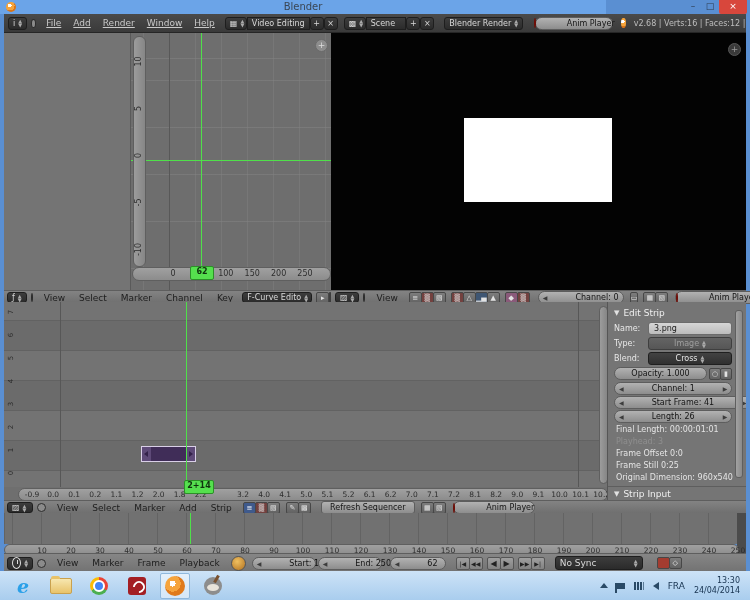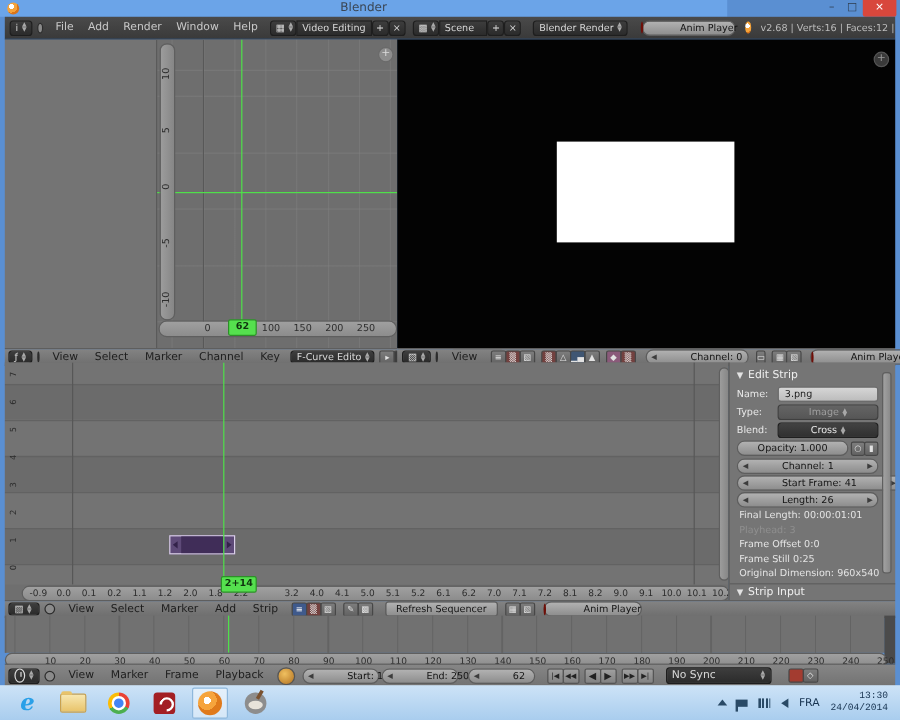--- a/index.html
+++ b/index.html
@@ -27,21 +27,21 @@
   .ib+.ib{margin-left:-1px;}
   .updown{font-size:5px;line-height:4px;color:#aaa;margin-left:3px;display:inline-block;}
   .sidearr{font-size:6px;color:#3c3c3c;}
   .circ{width:7px;height:7px;border-radius:50%;border:1px solid #2c2c2c;background:#8b8b8b;margin:0 4px;}
   .reddot{width:8px;height:8px;border-radius:50%;background:radial-gradient(circle at 40% 40%,#ff7a6e,#c01f14 70%);
     border:1px solid #6e0f08;margin-right:3px;}
   
   .topbar{position:absolute;left:4px;top:14px;width:742px;height:19px;
     background:linear-gradient(#4a4a4a,#3a3a3a);border-bottom:1px solid #262626;
     display:flex;align-items:center;font-size:9px;color:#c9c9c9;box-sizing:border-box;padding-left:4px;}
-  .topbar .menu span{padding:0 6px;}
+  .topbar .menu span{padding:0 6px;text-decoration:underline;}
   .stats{font-size:8px;color:#bdbdbd;margin-left:8px;white-space:nowrap;overflow:hidden;}
   
   .fc-area{position:absolute;left:4px;top:33px;width:327px;height:257px;background:#747474;overflow:hidden;}
   .fc-graph{position:absolute;left:126px;top:0;width:201px;height:257px;background:#6e6e6e;
     border-left:1px solid #5a5a5a;
     background-image:
       repeating-linear-gradient(0deg,rgba(130,130,130,.55) 0 1px,transparent 1px 47px),
       repeating-linear-gradient(90deg,rgba(128,128,128,.5) 0 1px,transparent 1px 26px);
     background-position:0 26px,12px 0;}
   .fc-zero-v{position:absolute;left:38px;top:0;width:1px;height:257px;background:#585858;}
@@ -124,21 +124,21 @@
   .gimp{width:18px;height:18px;border-radius:50%;background:#8d8d8d;position:relative;}
   .gimp:after{content:"";position:absolute;left:3px;top:7px;width:12px;height:7px;border-radius:50%;background:#e8e3da;}
   .gimp:before{content:"";position:absolute;left:11px;top:-2px;width:3px;height:8px;background:#7a5230;transform:rotate(30deg);}
   .tray{margin-left:auto;display:flex;align-items:center;font-size:9px;color:#16324f;}
   .tray>div{margin-left:9px;}
   .uparr{width:0;height:0;border-left:4px solid transparent;border-right:4px solid transparent;border-bottom:5px solid #2a4a66;}
   .flagico{width:8px;height:6px;background:#2a4a66;position:relative;}
   .flagico:after{content:"";position:absolute;left:-2px;top:0;width:2px;height:10px;background:#2a4a66;}
   .netico{width:10px;height:8px;background:linear-gradient(90deg,#2a4a66 0 2px,transparent 2px 3px,#2a4a66 3px 5px,transparent 5px 6px,#2a4a66 6px 8px,transparent 8px 9px,#5a7a96 9px 10px);}
   .volico{width:0;height:0;border-top:4px solid transparent;border-bottom:4px solid transparent;border-right:6px solid #2a4a66;position:relative;}
-  .clockcol{text-align:right;font-size:8px;line-height:10px;margin-right:10px;font-family:Liberation Mono, monospace;}
+  .clockcol{text-align:right;font-size:8px;line-height:10px;margin-right:10px;}
   .ruler-host{position:absolute;}
   .ruler-host span{position:absolute;color:#2d2d2d;}
 </style>
 </head>
 <body>
 
 <div id="screen">
 
   <div class="titlebar">
     <div class="blogo"></div>

